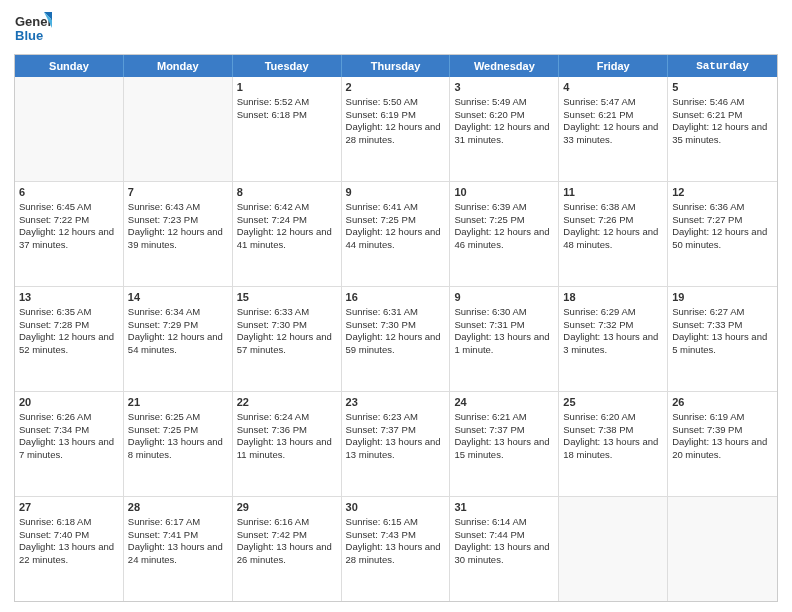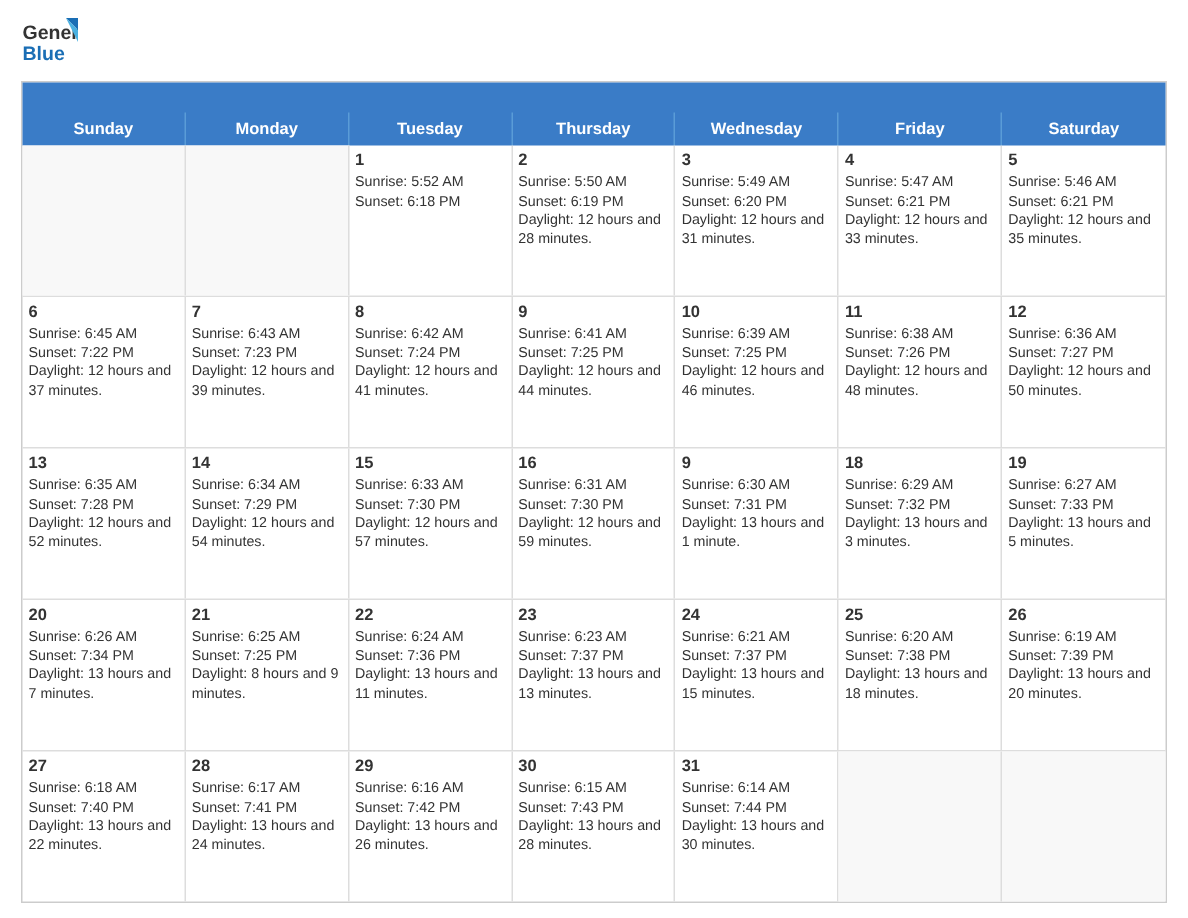--- a/index.html
+++ b/index.html
@@ -52,23 +52,22 @@
       grid-template-columns: repeat(7, 1fr);
       background: #3a7cc7;
     }
     .cal-header-cell {
       color: #fff;
       font-size: 11px;
       font-weight: bold;
       text-align: center;
       padding: 5px 2px;
       border-right: 1px solid #5a9cd7;
-      margin-top: 20px;
-    }
-    .cal-header-cell:last-child { border-right: none; }
+    }
+    .cal-header-cell:last-child { border-right: none; font-family: Liberation Mono, monospace; }
     .cal-body {
       flex: 1;
       display: flex;
       flex-direction: column;
     }
     .cal-week {
       display: grid;
       grid-template-columns: repeat(7, 1fr);
       flex: 1;
       border-bottom: 1px solid #ddd;
@@ -250,21 +249,21 @@
           <div class="cal-cell">
             <span class="day-num">20</span>
             <div>Sunrise: 6:26 AM</div>
             <div>Sunset: 7:34 PM</div>
             <div>Daylight: 13 hours and 7 minutes.</div>
           </div>
           <div class="cal-cell">
             <span class="day-num">21</span>
             <div>Sunrise: 6:25 AM</div>
             <div>Sunset: 7:25 PM</div>
-            <div>Daylight: 8 hours and 9 minutes.</div>
+            <div>Daylight: 13 hours and 8 minutes.</div>
           </div>
           <div class="cal-cell">
             <span class="day-num">22</span>
             <div>Sunrise: 6:24 AM</div>
             <div>Sunset: 7:36 PM</div>
             <div>Daylight: 13 hours and 11 minutes.</div>
           </div>
           <div class="cal-cell">
             <span class="day-num">23</span>
             <div>Sunrise: 6:23 AM</div>

